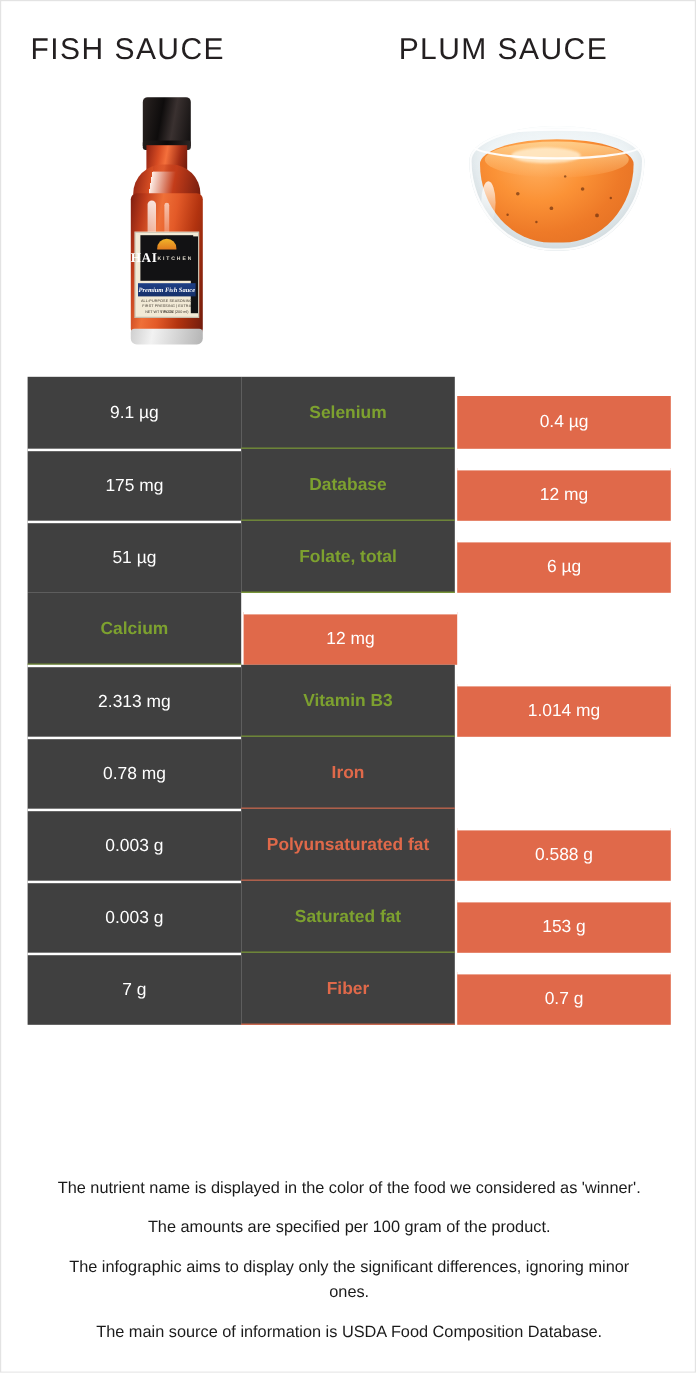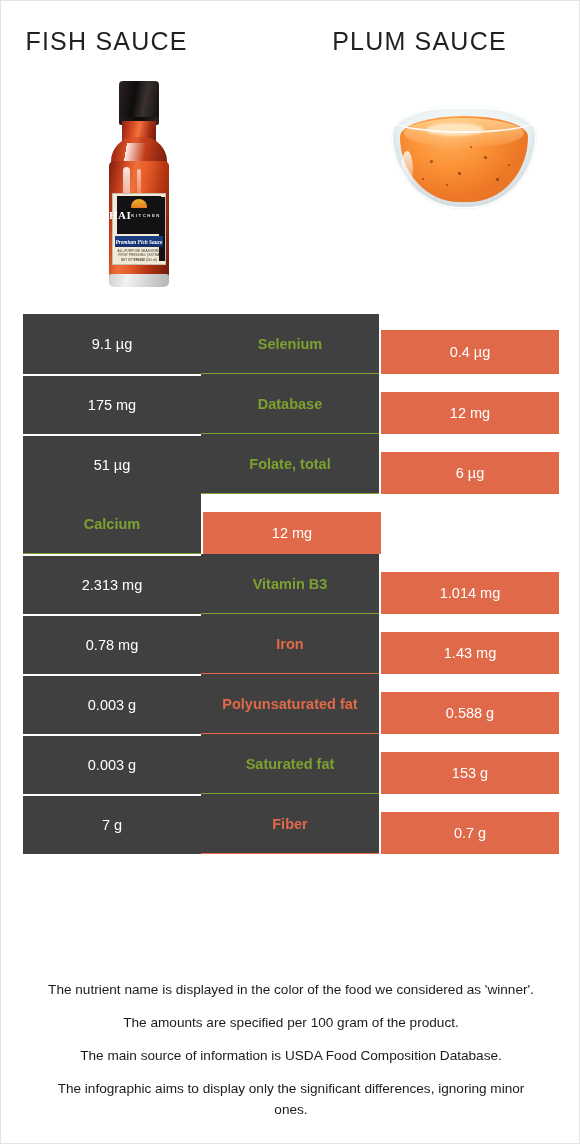--- a/index.html
+++ b/index.html
@@ -283,21 +283,20 @@
         <div class="cell right">12 mg</div>
       </div>
       <div class="row win-left">
         <div class="cell left">2.313 mg</div>
         <div class="cell mid">Vitamin B3</div>
         <div class="cell right">1.014 mg</div>
       </div>
       <div class="row win-right">
         <div class="cell left">0.78 mg</div>
         <div class="cell mid">Iron</div>
-        <div class="cell right">1.43 mg</div>
       </div>
       <div class="row win-right">
         <div class="cell left">0.003 g</div>
         <div class="cell mid">Polyunsaturated fat</div>
         <div class="cell right">0.588 g</div>
       </div>
       <div class="row win-left">
         <div class="cell left">0.003 g</div>
         <div class="cell mid">Saturated fat</div>
         <div class="cell right">153 g</div>
@@ -305,17 +304,17 @@
       <div class="row win-right">
         <div class="cell left">7 g</div>
         <div class="cell mid">Fiber</div>
         <div class="cell right">0.7 g</div>
       </div>
     </div>
 
   <div class="footer">
     <div>The nutrient name is displayed in the color of the food we considered as 'winner'.</div>
     <div>The amounts are specified per 100 gram of the product.</div>
+    <div>The infographic aims to display only the significant differences, ignoring minor ones.</div>
     <div>The main source of information is USDA Food Composition Database.</div>
-    <div>The infographic aims to display only the significant differences, ignoring minor ones.</div>
   </div>
 
 </div>
 
 </body></html>

